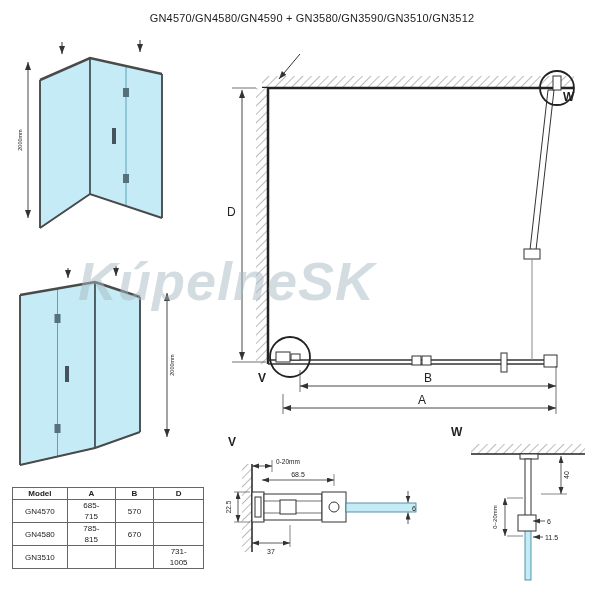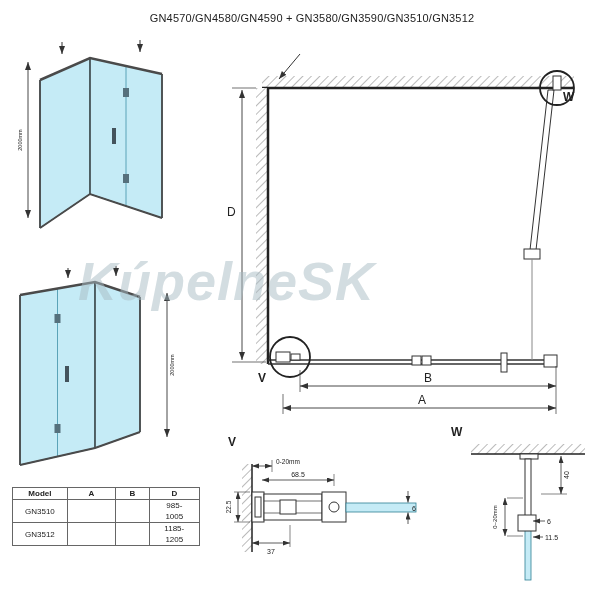--- a/index.html
+++ b/index.html
@@ -283,29 +283,35 @@
     <thead>
       <tr>
         <th>Model</th>
         <th>A</th>
         <th>B</th>
         <th>D</th>
       </tr>
     </thead>
     <tbody>
       <tr>
+        <td>GN4570</td>
+        <td>685-715</td>
+        <td>570</td>
+        <td></td>
+      </tr>
+      <tr>
+        <td>GN4580</td>
+        <td>785-815</td>
+        <td>670</td>
+        <td></td>
+      </tr>
+      <tr>
         <td>GN3510</td>
         <td></td>
         <td></td>
-        <td>985-1005</td>
-      </tr>
-      <tr>
-        <td>GN3512</td>
-        <td></td>
-        <td></td>
-        <td>1185-1205</td>
+        <td>731-1005</td>
       </tr>
     </tbody>
   </table>
 
   <div class="watermark">KúpelneSK</div>
 
 </div>
 
 </body></html>

